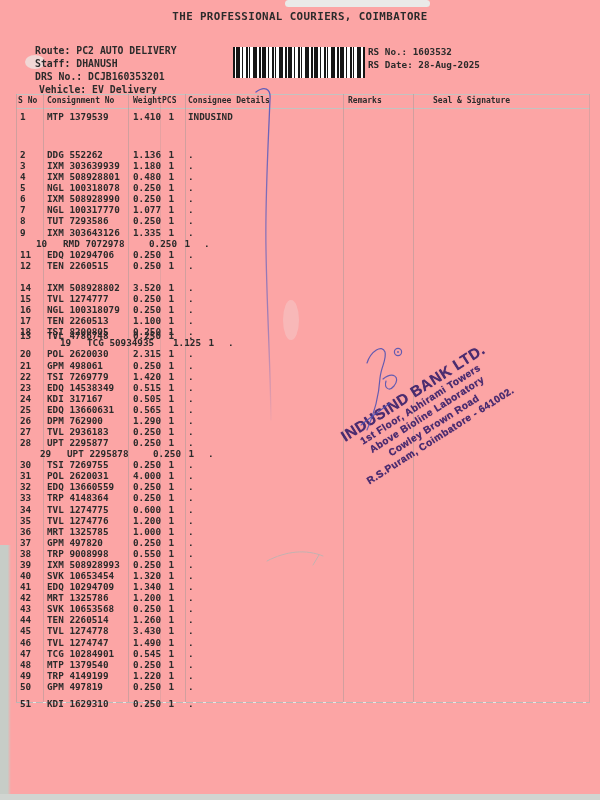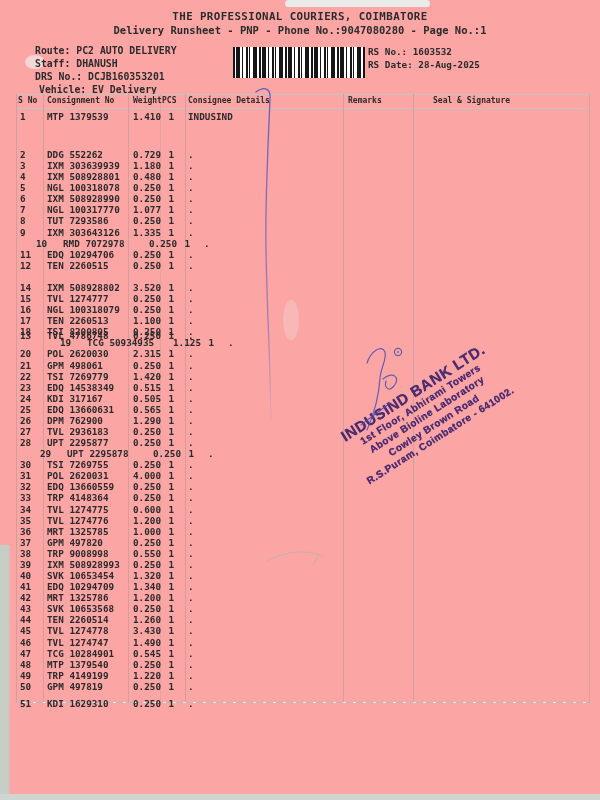--- a/index.html
+++ b/index.html
@@ -71,21 +71,20 @@
 
 <div class="page">
 
   <div class="top-smudge"></div>
   <div class="smudge-a"></div>
   <div class="smudge-b"></div>
   <div class="edge-left"></div>
   <div class="edge-bottom"></div>
 
   <div class="title">THE PROFESSIONAL COURIERS, COIMBATORE</div>
-  <div class="subtitle">Delivery Runsheet - PNP - Phone No.:9047080280 - Page No.:1</div>
   <div class="meta m-route">Route: PC2 AUTO DELIVERY</div>
   <div class="meta m-staff">Staff: DHANUSH</div>
   <div class="meta m-drs">DRS No.: DCJB160353201</div>
   <div class="meta m-vehicle">Vehicle: EV Delivery</div>
   <div class="barcode"></div>
   <div class="meta m-rsno">RS No.: 1603532</div>
   <div class="meta m-rsdate">RS Date: 28-Aug-2025</div>
 
   <div class="hline h-top"></div>
   <div class="hline h-mid"></div>
@@ -111,21 +110,21 @@
       <div class="row" style="top: 111px;">
       <span class="c-sno">1</span>
       <span class="c-con">MTP 1379539</span>
       <span class="c-wt">1.410</span>
       <span class="c-pcs">1</span>
       <span class="c-cons">INDUSIND</span>
     </div>
       <div class="row" style="top: 149px;">
       <span class="c-sno">2</span>
       <span class="c-con">DDG 552262</span>
-      <span class="c-wt">0.729</span>
+      <span class="c-wt">1.136</span>
       <span class="c-pcs">1</span>
       <span class="c-cons">.</span>
     </div>
       <div class="row" style="top: 160.08px;">
       <span class="c-sno">3</span>
       <span class="c-con">IXM 303639939</span>
       <span class="c-wt">1.180</span>
       <span class="c-pcs">1</span>
       <span class="c-cons">.</span>
     </div>

